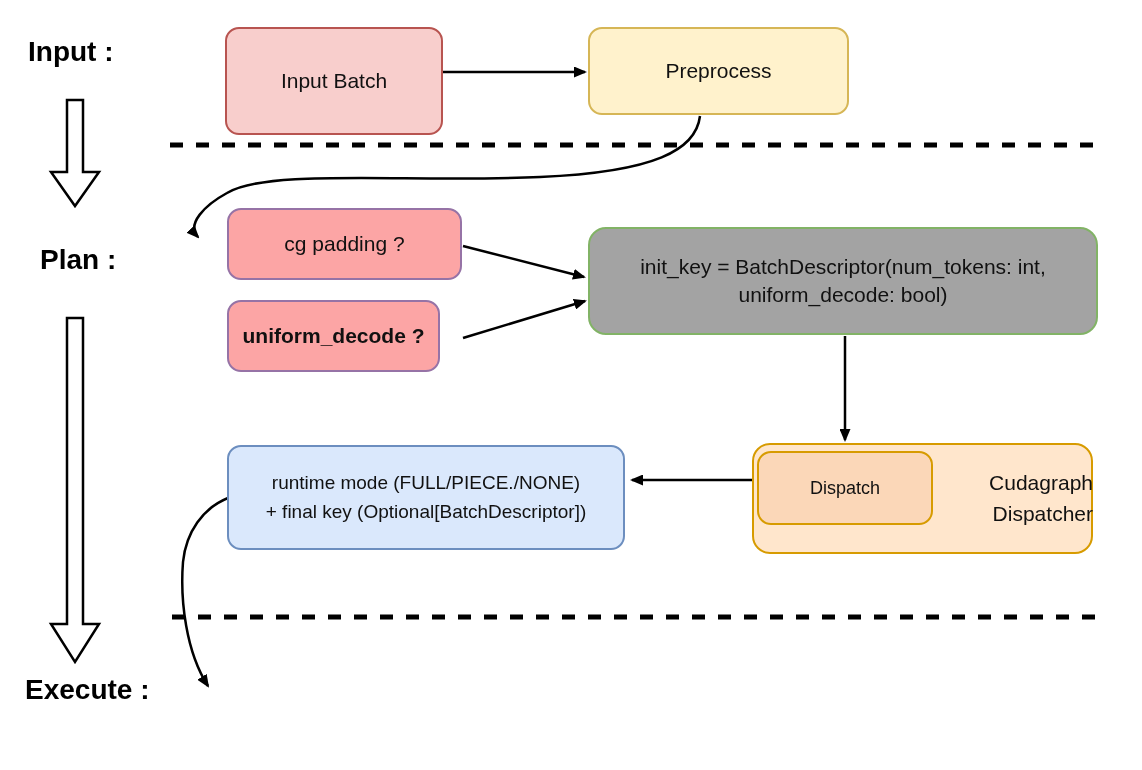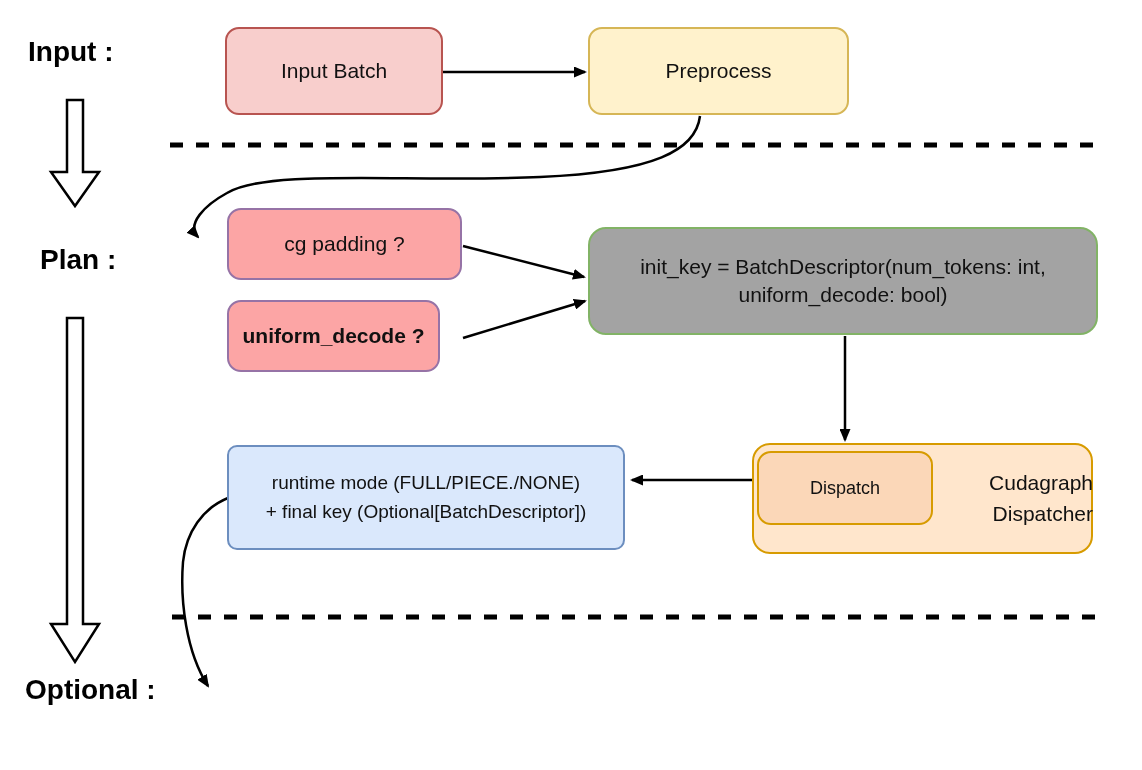--- a/index.html
+++ b/index.html
@@ -61,41 +61,41 @@
     <line x1="463" y1="338" x2="585" y2="301" stroke="#000" stroke-width="2.5" marker-end="url(#arrow)"></line>
     <line x1="845" y1="336" x2="845" y2="440" stroke="#000" stroke-width="2.5" marker-end="url(#arrow)"></line>
     <line x1="756" y1="480" x2="632" y2="480" stroke="#000" stroke-width="2.5" marker-end="url(#arrow)"></line>
 
     <path d="M700,116 C696,150 655,172 540,177 C410,183 268,168 227,193 C205,205 186,224 198,237" fill="none" stroke="#000" stroke-width="2.5" marker-end="url(#arrow)"></path>
     <path d="M228,498 C203,508 186,532 183,562 C180,600 186,652 208,686" fill="none" stroke="#000" stroke-width="2.5" marker-end="url(#arrow)"></path>
   </svg>
 
   <div class="stage-label" style="left:28px;top:36px;">Input :</div>
   <div class="stage-label" style="left:40px;top:244px;text-align:right;">Plan :</div>
-  <div class="stage-label" style="left:25px;top:674px;">Optional :</div>
+  <div class="stage-label" style="left:25px;top:674px;">Execute :</div>
 
-  <div class="node rounded node-input-batch" style="left:225px;top:27px;width:218px;height:88px;">Input Batch</div>
+  <div class="node rounded node-input-batch" style="left:225px;top:27px;width:218px;height:108px;">Input Batch</div>
 
   <div class="node rounded node-preprocess" style="left:588px;top:27px;width:261px;height:88px;">Preprocess</div>
 
   <div class="node rounded node-purple" style="left:227px;top:208px;width:235px;height:72px;">cg padding ?</div>
 
   <div class="node rounded node-purple" style="left:227px;top:300px;width:213px;height:72px;font-weight:bold;">uniform_decode ?</div>
 
   <div class="node big-round node-green" style="left:588px;top:227px;width:510px;height:108px;">
     <div>init_key = BatchDescriptor(num_tokens: int,</div>
     <div>uniform_decode: bool)</div>
   </div>
 
   <div class="node big-round node-orange-outer" style="left:752px;top:443px;width:341px;height:111px;"></div>
   <div class="cudagraph-text" style="left:933px;top:443px;width:160px;height:111px;">
     <div>Cudagraph</div>
     <div>Dispatcher</div>
   </div>
   <div class="node rounded node-orange-inner" style="left:757px;top:443px;width:176px;height:74px;">Dispatch</div>
 
-  <div class="node rounded node-blue" style="left:227px;top:445px;width:398px;height:105px;border-radius:10px;">
+  <div class="node rounded node-blue" style="left:227px;top:445px;width:398px;height:105px;">
     <div>runtime mode (FULL/PIECE./NONE)</div>
     <div>+ final key (Optional[BatchDescriptor])</div>
   </div>
 
 
 </div>
 
 </body></html>

